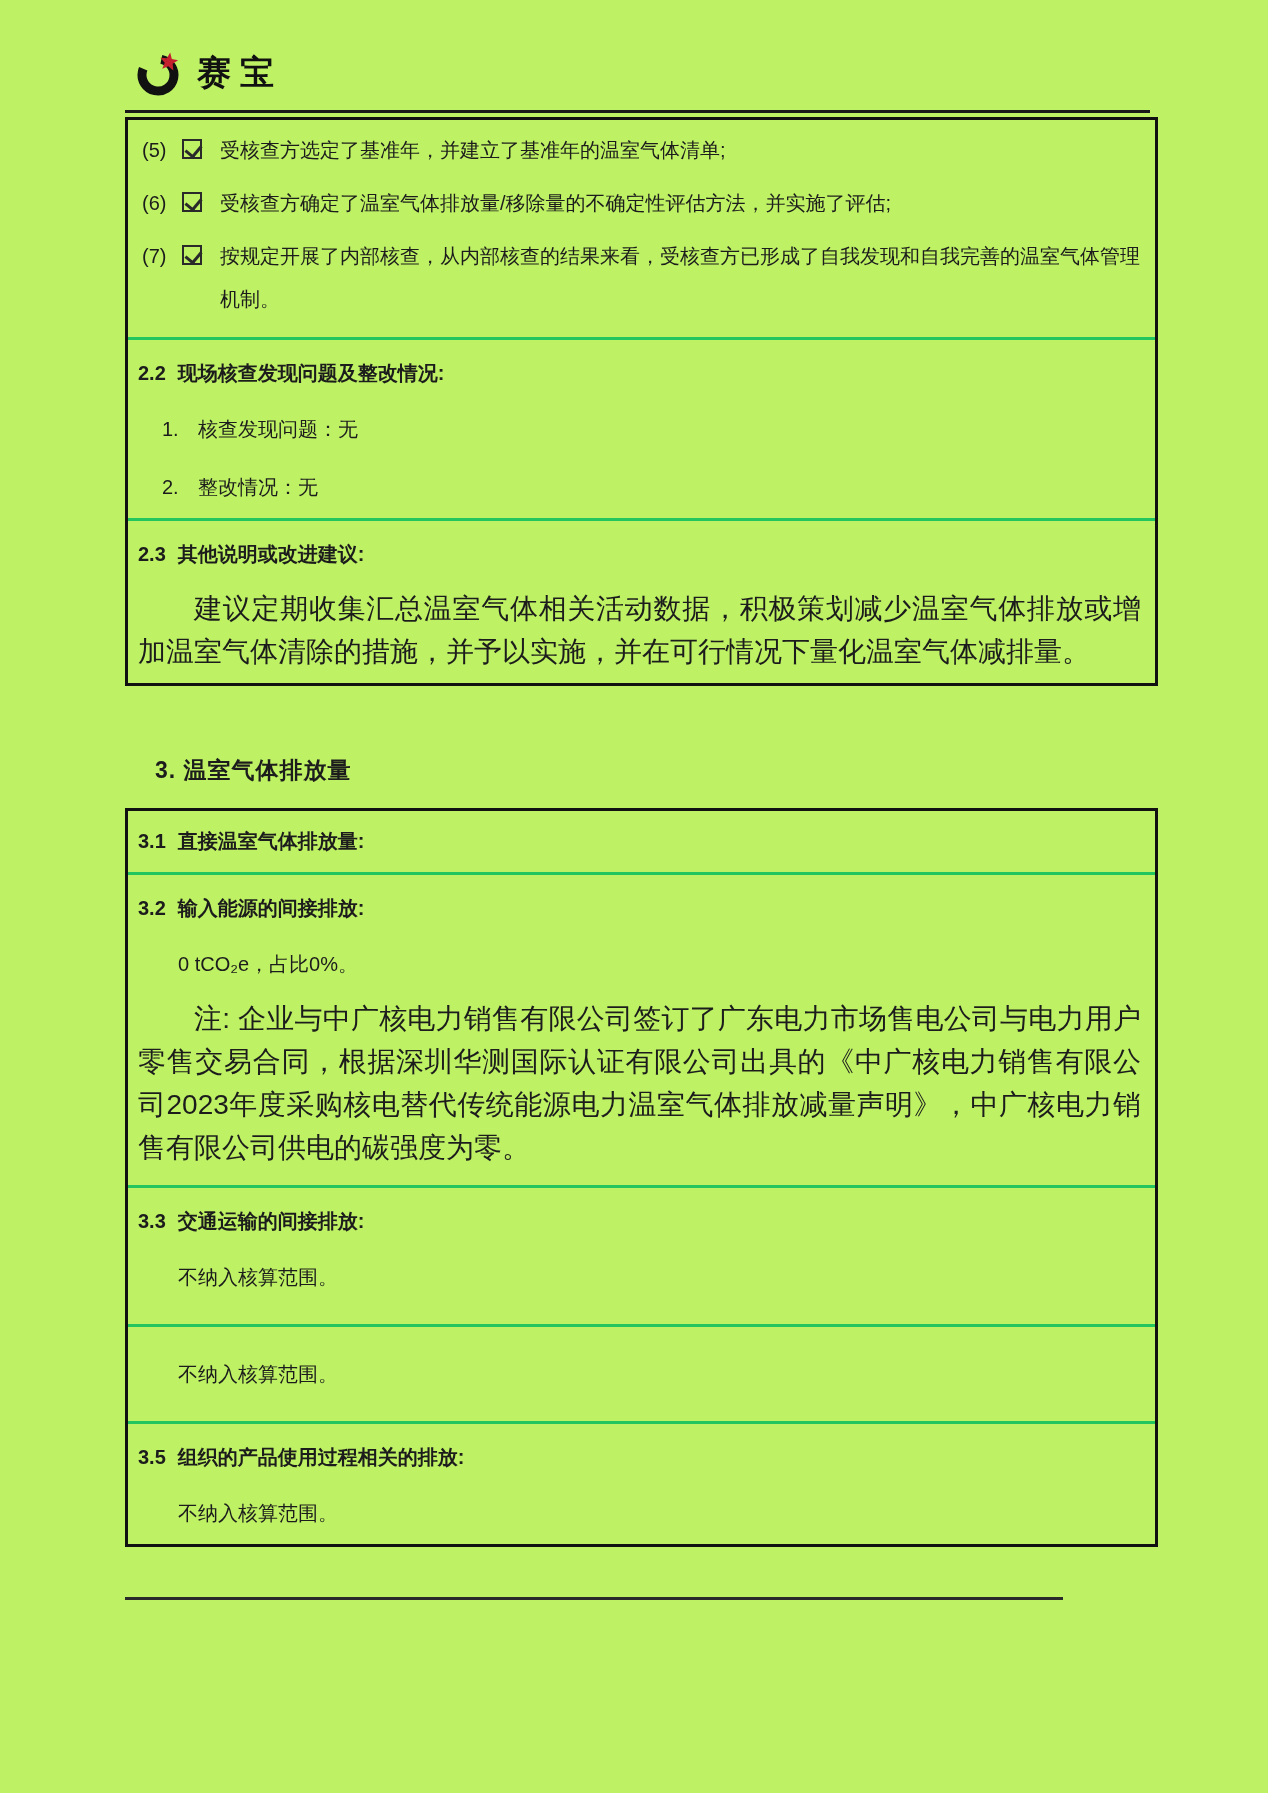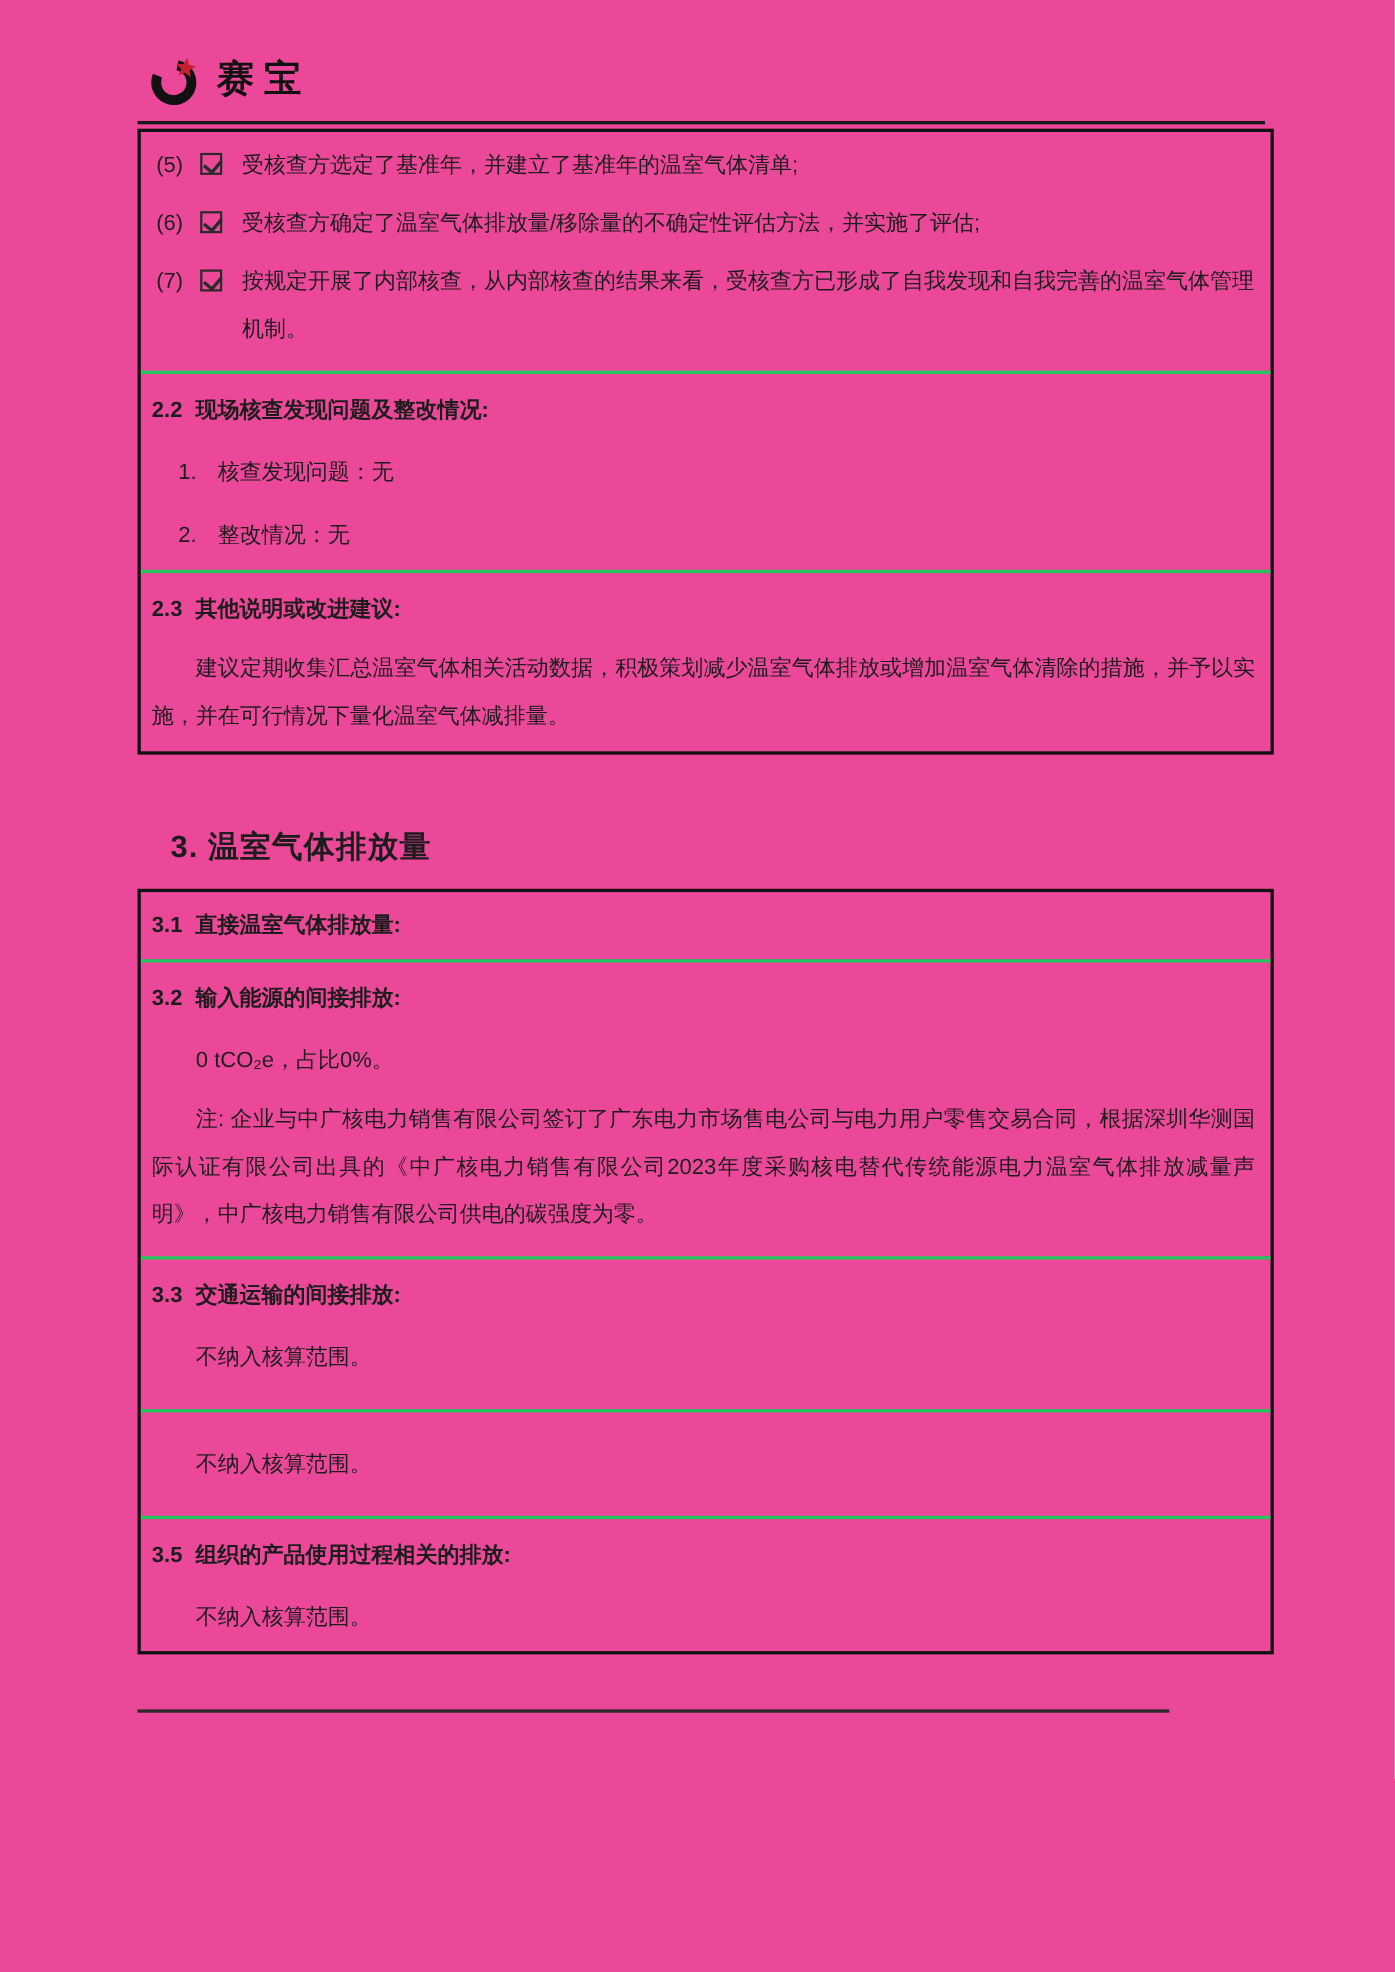--- a/index.html
+++ b/index.html
@@ -1,21 +1,21 @@
 <!DOCTYPE html>
 <html lang="zh"><head>
 <meta charset="utf-8">
 <style>
   * { margin:0; padding:0; box-sizing:border-box; }
   html,body { background:#e8e8e8; }
   .page {
     position:relative;
     width:1268px; height:1793px;
     margin:0 auto;
-    background:#ec4899;
+    background:#bef264;
     color:#1c1c1c;
     font-family:"Liberation Sans","DejaVu Sans",sans-serif;
     overflow:hidden;
   }
   .content { margin-left:125px; width:1033px; }
 
   
   .header { padding-top:50px; }
   .logo-row { display:flex; align-items:center; gap:14px; margin-left:10px; height:46px; }
   .logo-mark { width:48px; height:48px; flex:0 0 auto; }
@@ -56,30 +56,30 @@
   .pt { padding-top:12px; }
   .pb-sm { padding-bottom:10px; }
   .pb-md { padding-bottom:26px; }
 
   .sub-item { display:flex; font-size:20px; line-height:42px; padding-left:24px; }
   .sub-item .sub-num { flex:0 0 36px; }
   .sub-item-gap1 { margin-top:14px; }
   .sub-item-gap2 { margin-top:16px; }
 
   .para {
-    font-size:20px; line-height:43px;
+    font-size:28px; line-height:43px;
     text-indent:2em; margin-top:12px;
     text-align:justify;
   }
   .body-line { font-size:20px; line-height:42px; margin-top:14px; padding-left:2em; }
 
   
   .chapter-heading {
     margin:62px 0 16px 30px;
-    font-size:28px; font-weight:bold; line-height:44px;
+    font-size:23px; font-weight:bold; line-height:44px;
     letter-spacing:1px;
   }
 
   
   .footer { margin-top:50px; }
   .footer-rule { width:938px; height:3px; background:#2a2a2a; }
   .footer-row {
     position:relative; margin-top:5px; height:30px;
     font-family:"Liberation Serif","DejaVu Serif",serif;
     font-size:22px; color:#111;

